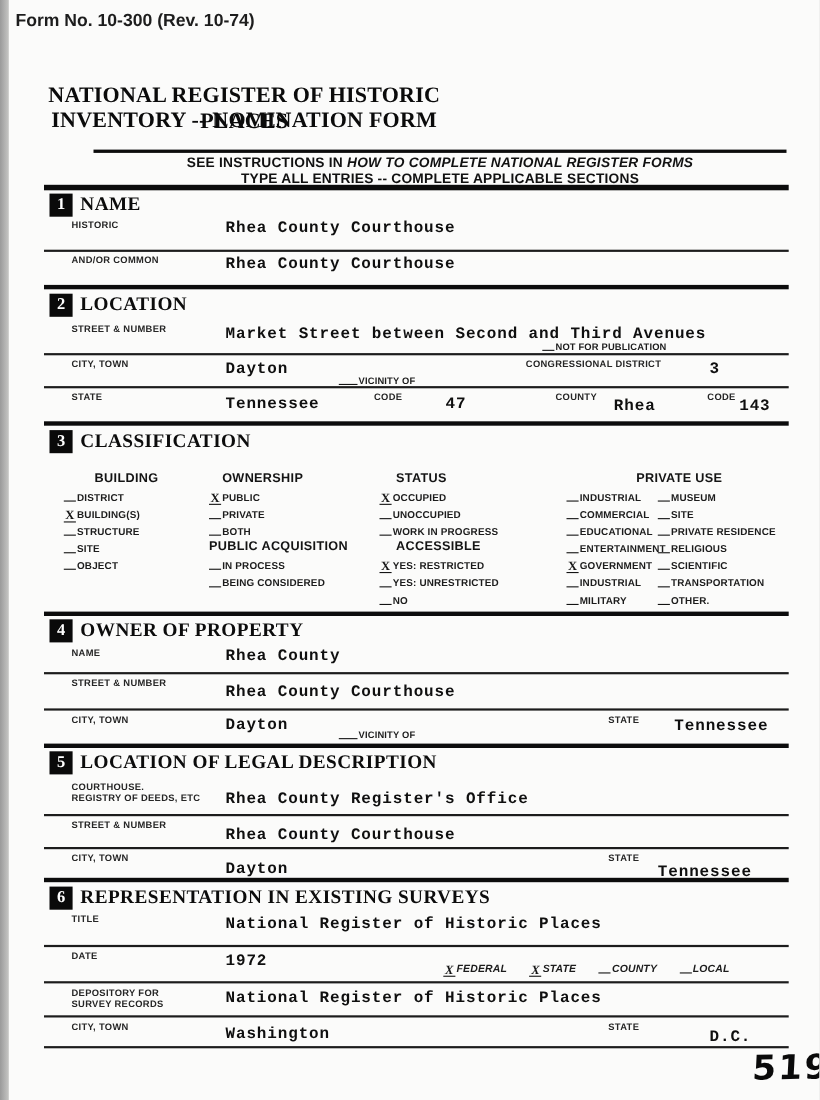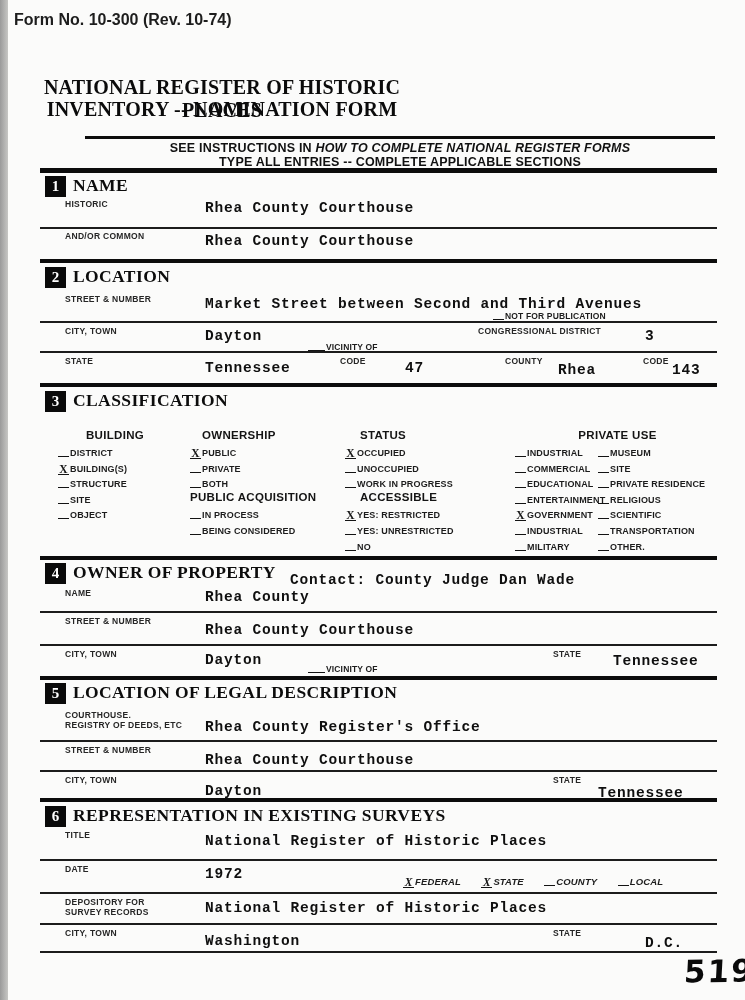--- a/index.html
+++ b/index.html
@@ -157,21 +157,20 @@
         <div class="cbrow"><span class="mk"></span><span class="cbl">SCIENTIFIC</span></div>
         <div class="cbrow"><span class="mk"></span><span class="cbl">TRANSPORTATION</span></div>
         <div class="cbrow"><span class="mk"></span><span class="cbl">OTHER.</span></div>
       </div>
     </div>
   </div>
   <div class="bar" style="left:40px;top:556px;width:677px;"></div>
 
   <div class="numbox" style="left:45px;top:563px;">4</div>
   <div class="sect" style="left:73px;top:562px;">OWNER OF PROPERTY</div>
-  <div class="val" style="left:290px;top:572px;">Contact: County Judge Dan Wade</div>
   <div class="lbl" style="left:65px;top:588px;">NAME</div>
   <div class="val" style="left:205px;top:589px;">Rhea County</div>
   <div class="line" style="left:40px;top:611px;width:677px;"></div>
   <div class="lbl" style="left:65px;top:616px;">STREET &amp; NUMBER</div>
   <div class="val" style="left:205px;top:622px;">Rhea County Courthouse</div>
   <div class="line" style="left:40px;top:644px;width:677px;"></div>
   <div class="lbl" style="left:65px;top:649px;">CITY, TOWN</div>
   <div class="val" style="left:205px;top:652px;">Dayton</div>
   <div class="abs cbrow" style="left:308px;top:659px;">
     <span class="mk mk-w"></span><span class="cbl" style="font-size:8.5px;">VICINITY OF</span>

